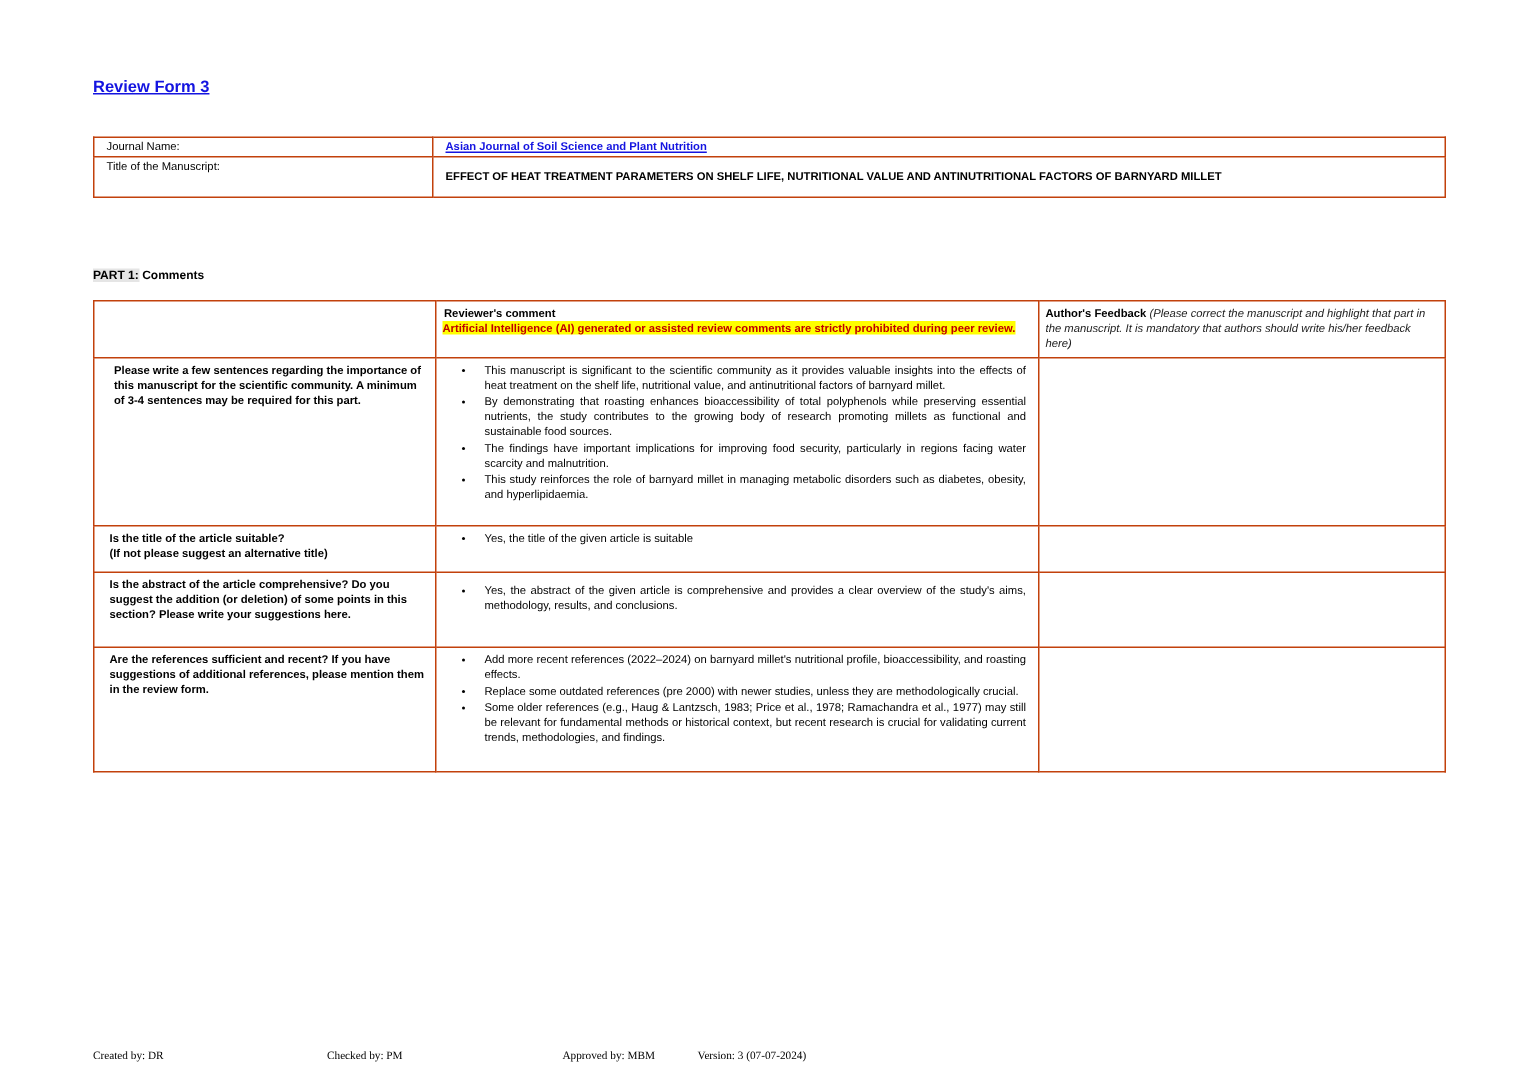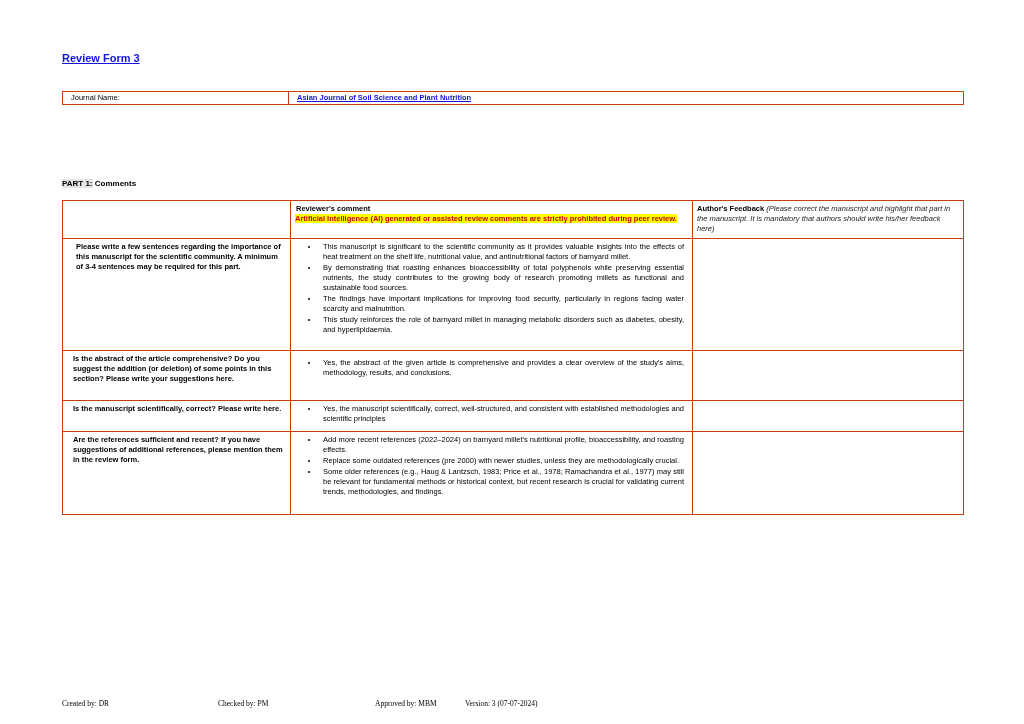--- a/index.html
+++ b/index.html
@@ -119,20 +119,24 @@
   <table class="meta-table">
     <colgroup>
         <col style="width:226px">
         <col style="width:675px">
       </colgroup>
     <tbody>
         <tr style="height:13px">
       <td class="lbl">Journal Name:</td>
       <td class="val"><span class="journal-link">Asian Journal of Soil Science and Plant Nutrition</span></td>
     </tr>
+    <tr style="height:27px">
+      <td class="lbl">Title of the Manuscript:</td>
+      <td class="val vmid">EFFECT OF HEAT TREATMENT PARAMETERS ON SHELF LIFE, NUTRITIONAL VALUE AND ANTINUTRITIONAL FACTORS OF BARNYARD MILLET</td>
+    </tr>
   </tbody>
     </table>
 
   <div class="part1-heading">
     <span class="hl-yellow">PART 1:</span>
     <span>Comments</span>
   </div>
 
   <table class="comments-table">
     <colgroup>
@@ -160,40 +164,43 @@
         <ul class="bullets">
           <li>This manuscript is significant to the scientific community as it provides valuable insights into the effects of heat treatment on the shelf life, nutritional value, and antinutritional factors of barnyard millet.</li>
           <li>By demonstrating that roasting enhances bioaccessibility of total polyphenols while preserving essential nutrients, the study contributes to the growing body of research promoting millets as functional and sustainable food sources.</li>
           <li>The findings have important implications for improving food security, particularly in regions facing water scarcity and malnutrition.</li>
           <li>This study reinforces the role of barnyard millet in managing metabolic disorders such as diabetes, obesity, and hyperlipidaemia.</li>
         </ul>
       </td>
       <td class="fcell"></td>
     </tr>
 
+    <tr style="height:31px">
+      <td class="qcell">
+        <div>Is the title of the article suitable?</div>
+        <div>(If not please suggest an alternative title)</div>
+      </td>
+      <td class="ccell">
+        <ul class="bullets">
+          <li>Yes, the title of the given article is suitable</li>
+        </ul>
+      </td>
+      <td class="fcell"></td>
+    </tr>
 
     <tr style="height:50px">
       <td class="qcell">Is the abstract of the article comprehensive? Do you suggest the addition (or deletion) of some points in this section? Please write your suggestions here.</td>
       <td class="ccell">
         <ul class="bullets" style="padding-top:4px">
           <li>Yes, the abstract of the given article is comprehensive and provides a clear overview of the study's aims, methodology, results, and conclusions.</li>
         </ul>
       </td>
       <td class="fcell"></td>
     </tr>
 
-    <tr style="height:31px">
-      <td class="qcell">Is the manuscript scientifically, correct? Please write here.</td>
-      <td class="ccell">
-        <ul class="bullets">
-          <li>Yes, the manuscript scientifically, correct, well-structured, and consistent with established methodologies and scientific principles</li>
-        </ul>
-      </td>
-      <td class="fcell"></td>
-    </tr>
 
     <tr style="height:83px">
       <td class="qcell">Are the references sufficient and recent? If you have suggestions of additional references, please mention them in the review form.</td>
       <td class="ccell">
         <ul class="bullets">
           <li>Add more recent references (2022–2024) on barnyard millet's nutritional profile, bioaccessibility, and roasting effects.</li>
           <li>Replace some outdated references (pre 2000) with newer studies, unless they are methodologically crucial.</li>
           <li>Some older references (e.g., Haug &amp; Lantzsch, 1983; Price et al., 1978; Ramachandra et al., 1977) may still be relevant for fundamental methods or historical context, but recent research is crucial for validating current trends, methodologies, and findings.</li>
         </ul>
       </td>

